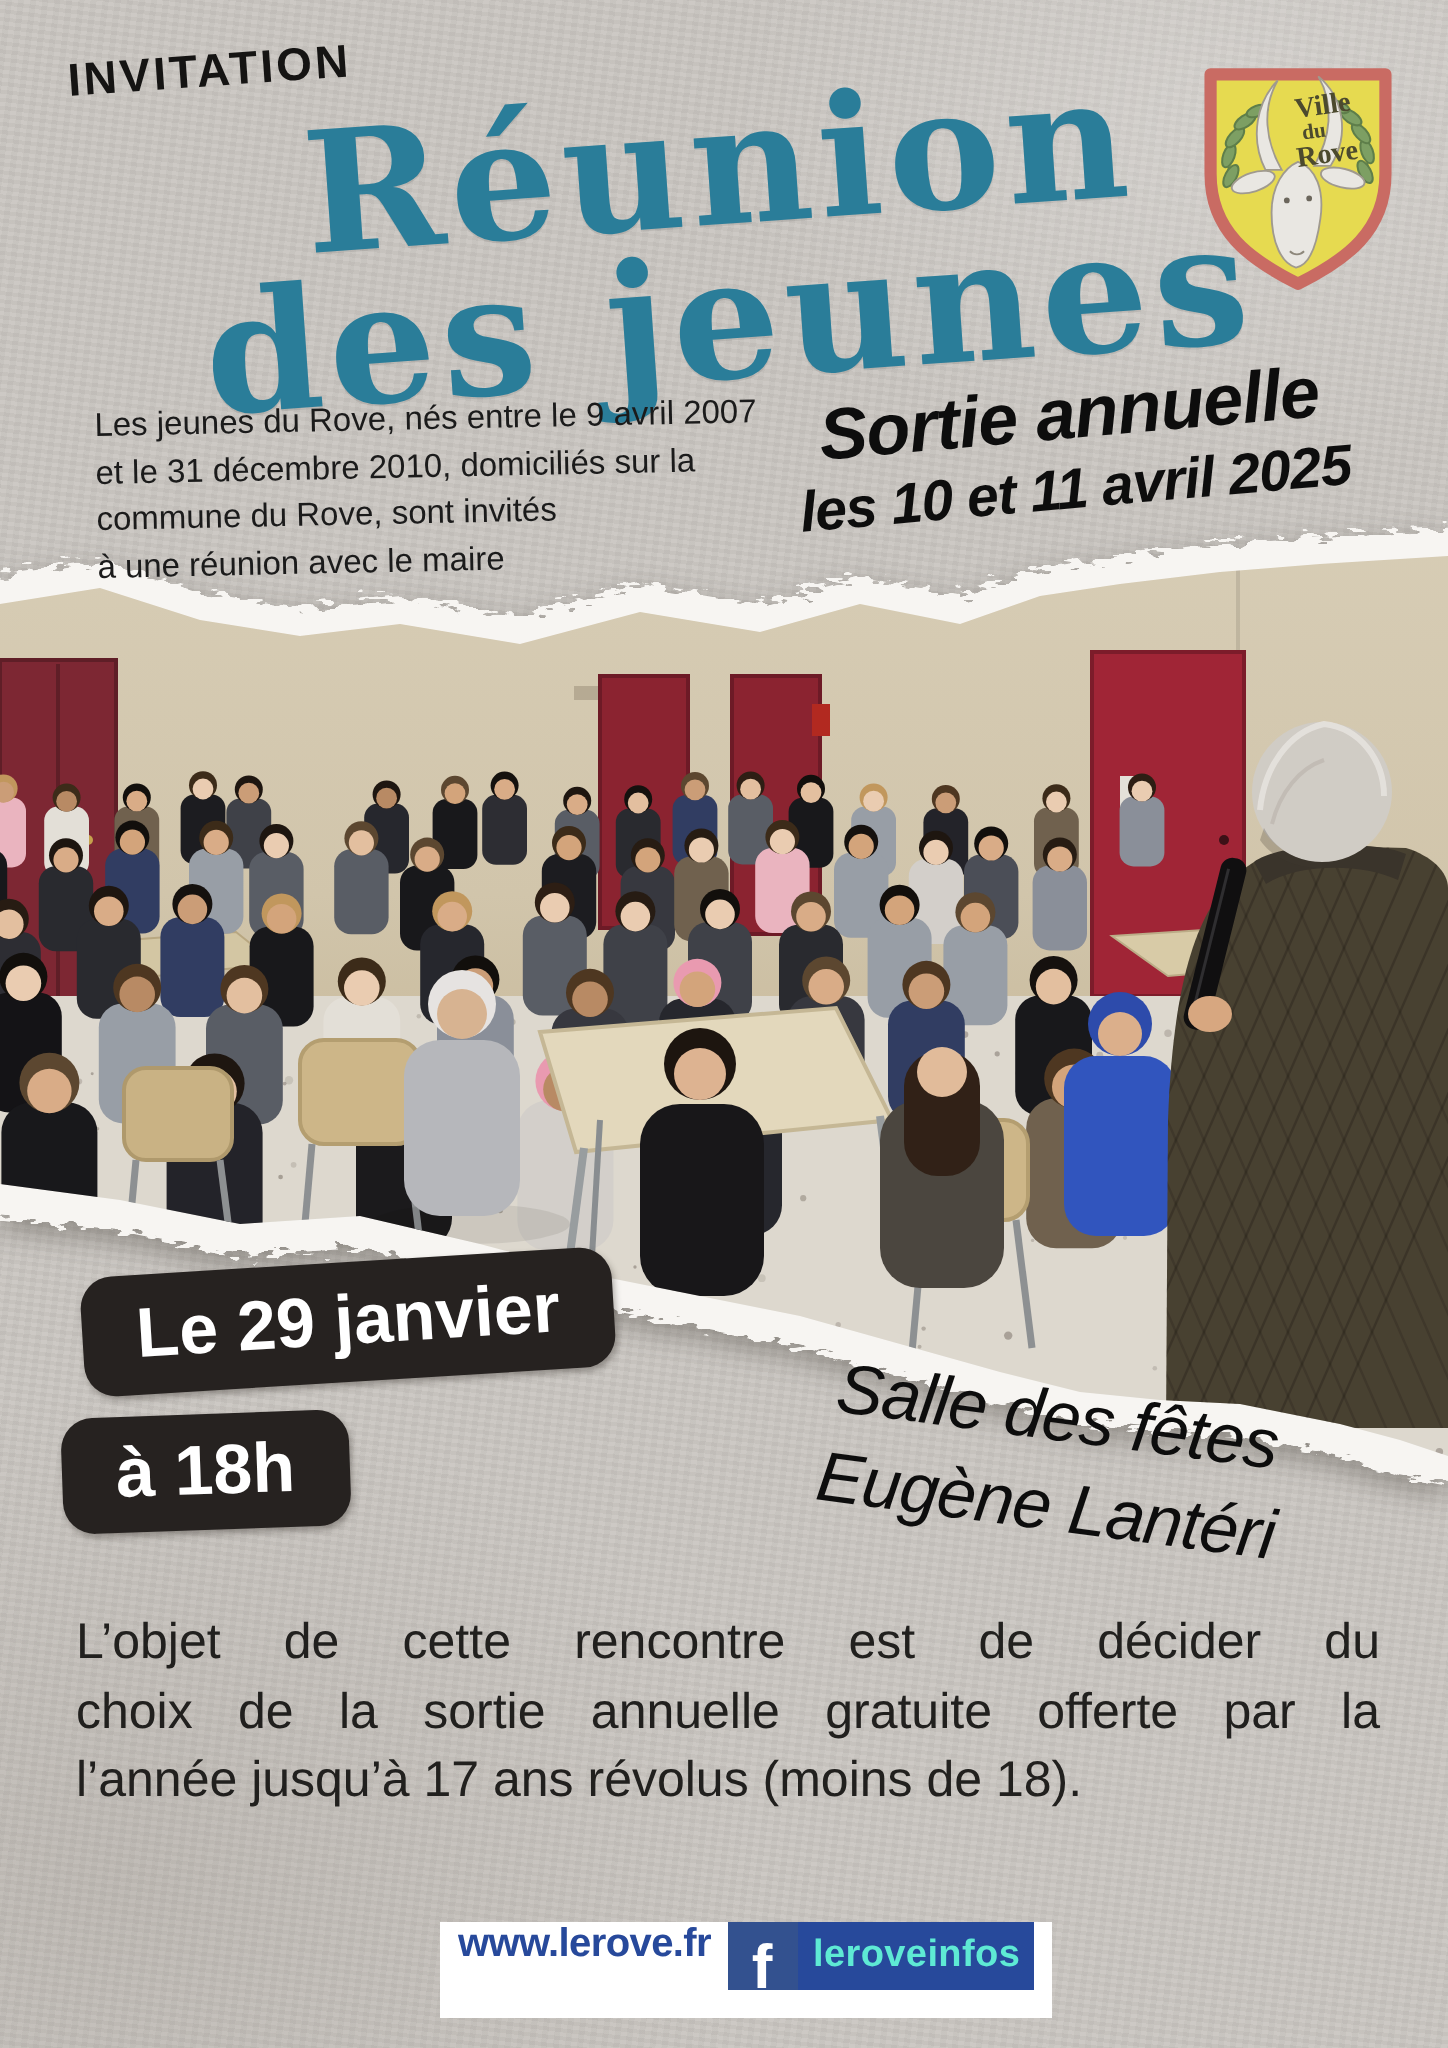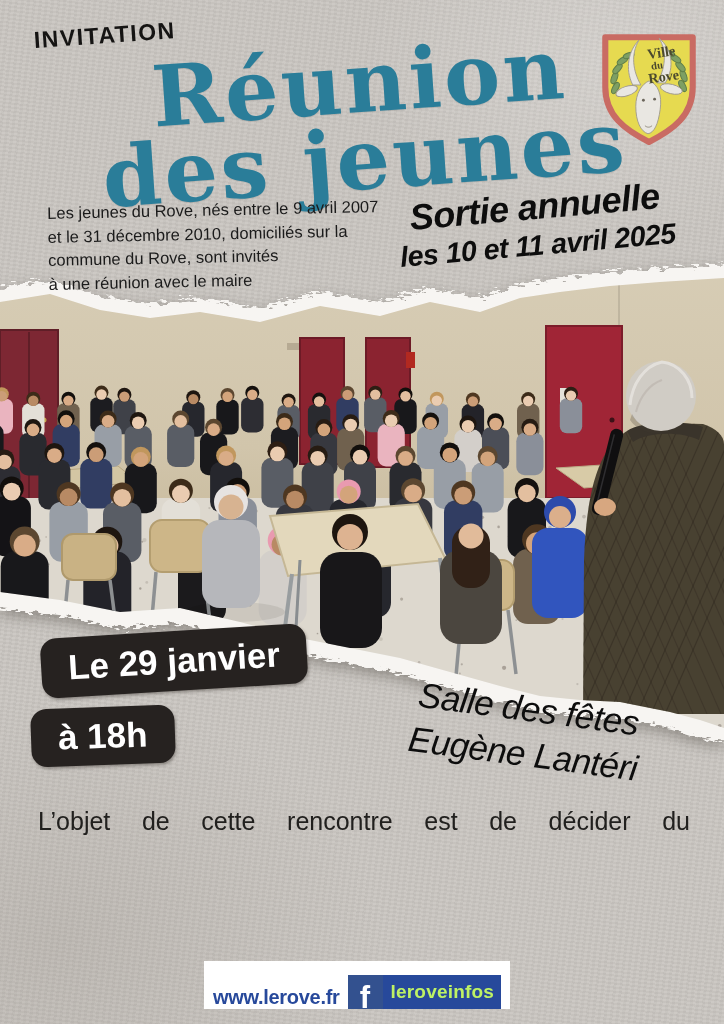--- a/index.html
+++ b/index.html
@@ -64,32 +64,32 @@
     font-style:italic;font-weight:400;font-size:35px;line-height:45px;letter-spacing:-0.5px;
   }
   
   .body-text{
     left:38px;top:804px;width:652px;z-index:2;color:#21201e;
     font-weight:400;font-size:25px;line-height:34.5px;letter-spacing:0;
   }
   .body-text .jline{text-align:justify;text-align-last:justify;}
   
   .footer-bar{
-    left:204px;top:961px;width:306px;height:48px;background:#ffffff;z-index:3;
-    display:flex;align-items:flex-end;padding:0 9px;box-sizing:border-box;
+    left:220px;top:961px;width:306px;height:48px;background:#ffffff;z-index:3;
+    display:flex;align-items:flex-start;padding:0 9px;box-sizing:border-box;
   }
   .site{color:var(--footer-blue,#27499b);font-weight:700;font-size:20px;letter-spacing:-0.3px;white-space:nowrap;}
   .fb-band{margin-left:8px;height:34px;background:var(--footer-blue,#27499b);display:flex;align-items:center;flex:1;min-width:0;}
   .fb-square{
     width:35px;height:34px;background:var(--facebook-square,#33518f);
     color:#fff;font-weight:700;font-size:31px;line-height:1;
     display:flex;align-items:flex-end;justify-content:center;overflow:hidden;flex:0 0 35px;
   }
   .fb-square span{transform:translateY(4px);}
-  .fb-handle{color:#bef264;font-weight:700;font-size:19px;padding:0 8px;letter-spacing:0.2px;white-space:nowrap;}
+  .fb-handle{color:#5eead4;font-weight:700;font-size:19px;padding:0 8px;letter-spacing:0.2px;white-space:nowrap;}
 </style>
 </head>
 <body>
 
 <div class="abs invitation">INVITATION</div>
 
 <svg class="abs crest" viewBox="0 0 100 120">
   <path d="M7,11 H93 V60 C93,88 74,102 50,114 C26,102 7,88 7,60 Z" fill="#e6da50" stroke="#c96b63" stroke-width="6" stroke-linejoin="round"></path>
   <g stroke="#5e7e4a" stroke-width="1" fill="#7d9f63">
     <path d="M17,66 C14,54 17,42 26,32" fill="none"></path>
@@ -615,20 +615,22 @@
 <div class="abs badge date-badge">Le 29 janvier</div>
 <div class="abs badge time-badge">à 18h</div>
 
 <div class="abs venue">
   <div>Salle des fêtes</div>
   <div>Eugène Lantéri</div>
 </div>
 
 <div class="abs body-text">
   <div class="jline">L’objet de cette rencontre est de décider du</div>
+  <div class="jline">choix de la sortie annuelle gratuite offerte par la</div>
+  <div>l’année jusqu’à 17 ans révolus (moins de 18).</div>
 </div>
 
 <div class="abs footer-bar">
   <span class="site">www.lerove.fr</span>
   <div class="fb-band">
     <div class="fb-square">
         <span>f</span>
       </div>
     <span class="fb-handle">leroveinfos</span>
   </div>

